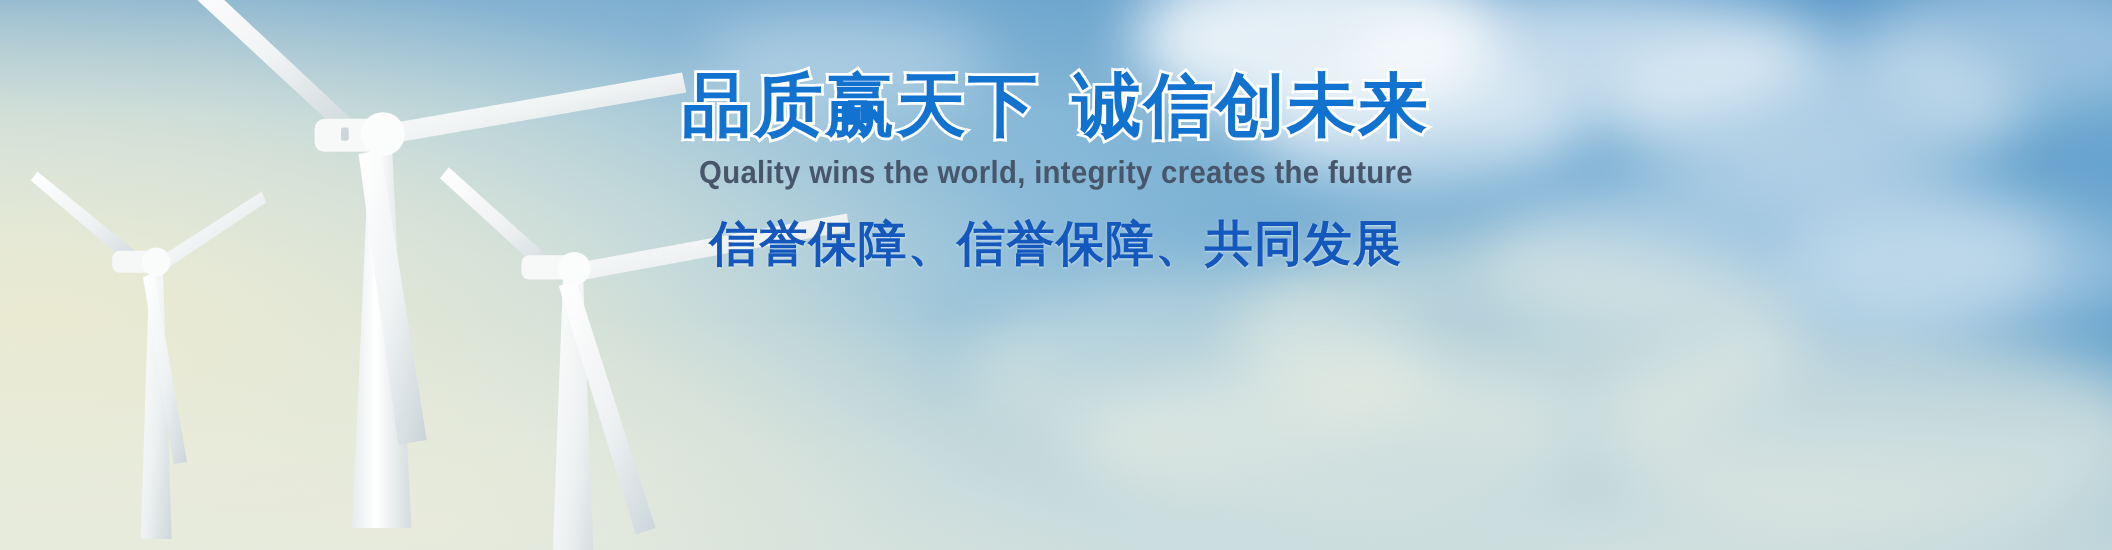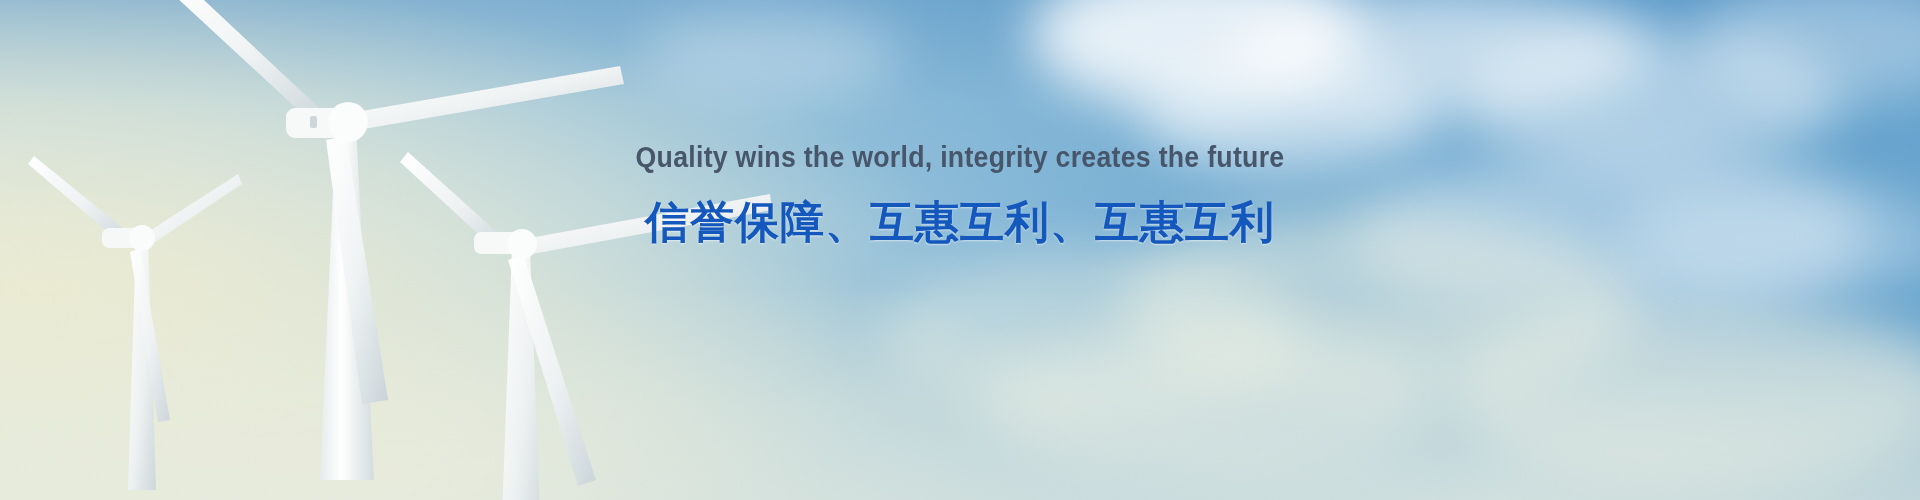--- a/index.html
+++ b/index.html
@@ -211,20 +211,23 @@
       <path d="M134 106 L206 330 L188 336 L118 110 Z" fill="url(#bladeC)"></path>
 
       <rect x="84" y="82" width="48" height="22" rx="7" fill="#f7f9f9"></rect>
       <circle cx="132" cy="94" r="15" fill="#fbfcfc"></circle>
     </svg>
 
   </div>
 
   <div class="copy">
 
+    <div class="headline">
+      <span>品质赢天下</span><span class="gap"></span><span>诚信创未来</span>
+    </div>
 
     <div class="subline">Quality wins the world, integrity creates the future</div>
 
-    <div class="tagline">信誉保障、互惠互利、互惠互利</div>
+    <div class="tagline">信誉保障、信誉保障、共同发展</div>
 
   </div>
 
 </div>
 
 </body></html>

